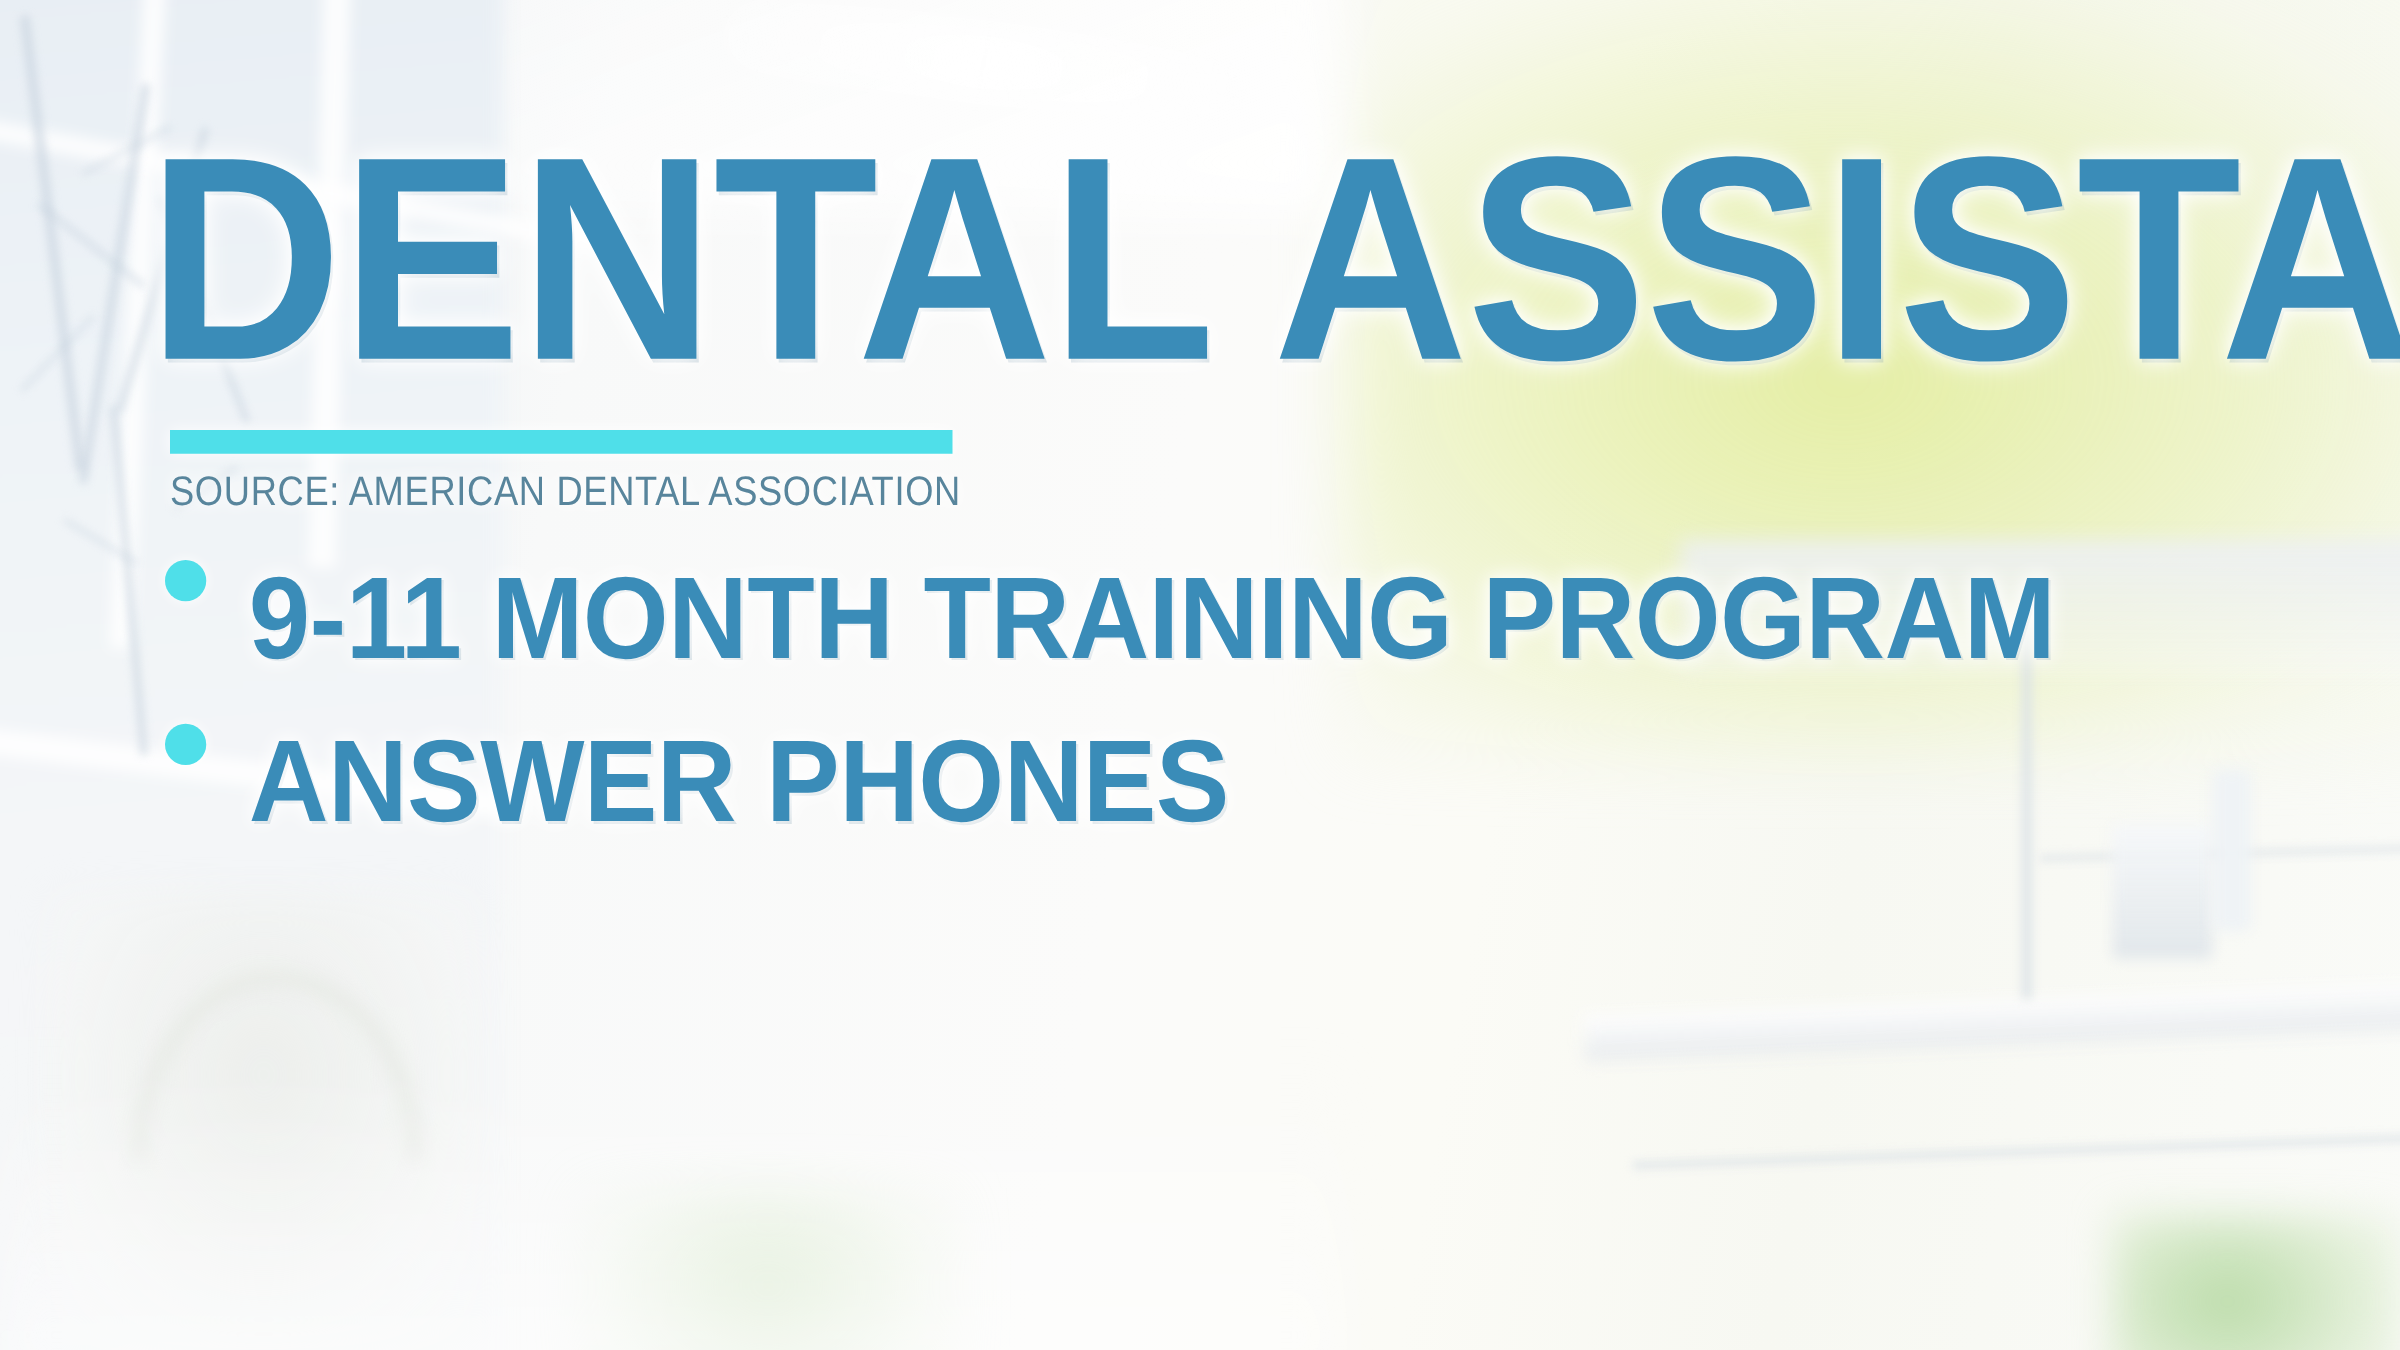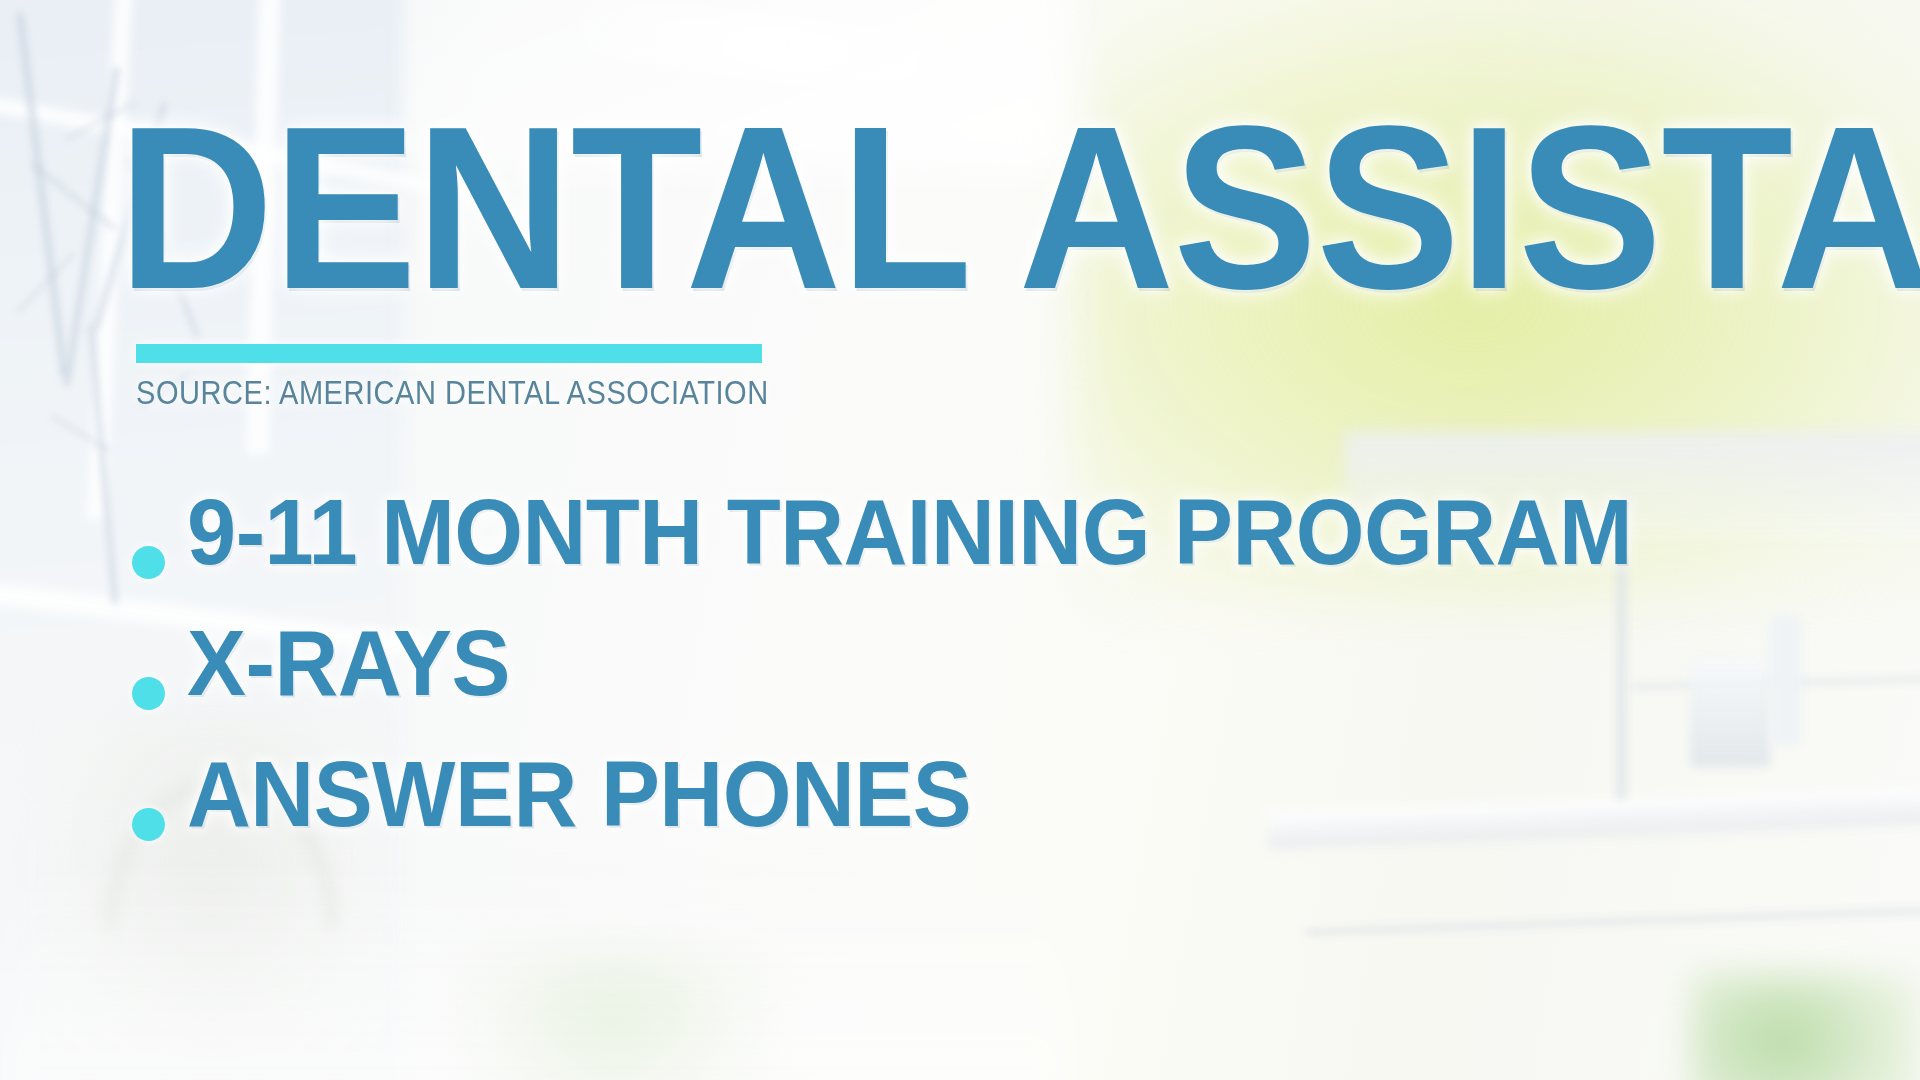--- a/index.html
+++ b/index.html
@@ -168,22 +168,23 @@
     transform-origin:left top;
     white-space:nowrap;
     text-shadow:0 0 10px rgba(255,255,255,0.95),0 0 18px rgba(255,255,255,0.8);
   }
 
   .bullets{
     position:absolute;left:132px;top:448px;
     width:1760px;
   }
   .bullet-row{
-    display:flex;align-items:flex-end;
+    display:flex;align-items:flex-start;
     height:131px;
+    gap:12px;
   }
   .bullet-dot{
     flex:0 0 auto;
     width:33px;height:33px;border-radius:50%;
     background:#4fdfe9;
     margin-right:22px;
     box-shadow:0 0 10px rgba(255,255,255,0.9);
   }
   .bullet-text{
     font-family:"Liberation Sans Narrow","Liberation Sans",sans-serif;
@@ -251,24 +252,20 @@
   <div class="source">SOURCE: AMERICAN DENTAL ASSOCIATION</div>
 
   <div class="bullets">
 
     <div class="bullet-row">
       <span class="bullet-dot"></span>
       <span class="bullet-text">9-11 MONTH TRAINING PROGRAM</span>
     </div>
 
 
-    <div class="bullet-row">
-      <span class="bullet-dot"></span>
-      <span class="bullet-text">X-RAYS</span>
-    </div>
 
 
     <div class="bullet-row">
       <span class="bullet-dot"></span>
       <span class="bullet-text">ANSWER PHONES</span>
     </div>
 
   </div>
 </div>
 

